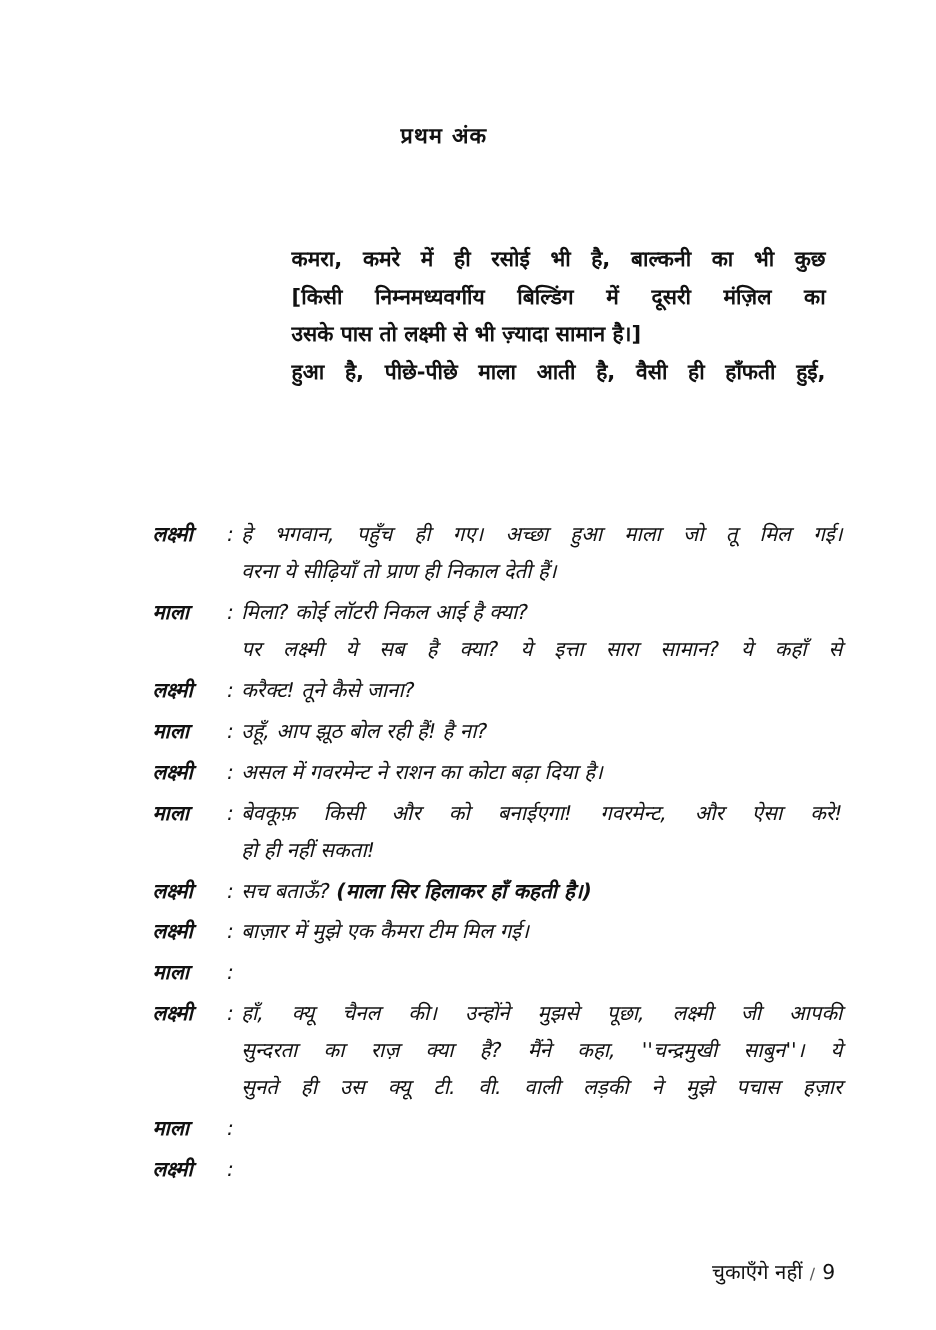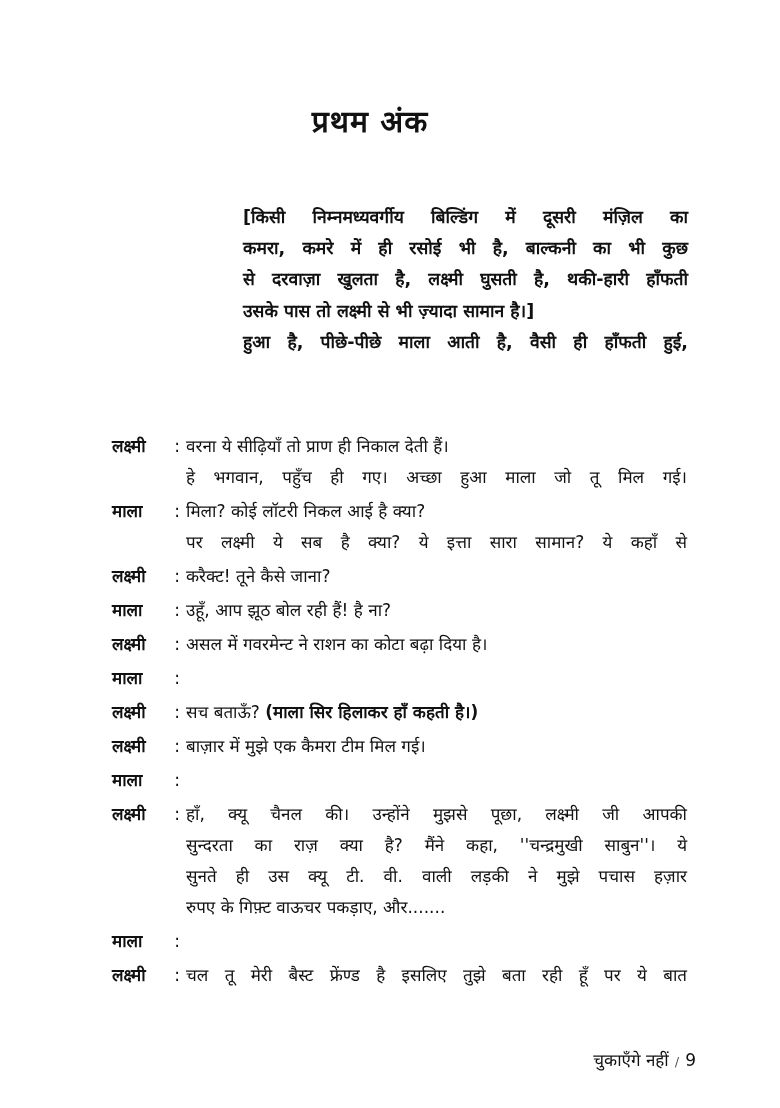--- a/index.html
+++ b/index.html
@@ -3,65 +3,64 @@
 <meta charset="utf-8">
 <style>
   html, body { margin: 0; padding: 0; background: #ffffff; }
   body {
     width: 780px; height: 1108px; position: relative; overflow: hidden;
     font-family: "DejaVu Sans", sans-serif; color: #111111;
   }
   .page { position: absolute; left: 0; top: 0; width: 780px; height: 1108px; background: #ffffff; }
   .title {
     position: absolute; left: 0; top: 100px; width: 740px; text-align: center;
-    font-size: 30px; font-weight: bold; letter-spacing: 1px;
+    font-size: 18px; font-weight: bold; letter-spacing: 1px;
   }
   .stage {
     position: absolute; left: 243px; top: 202px; width: 445px;
     font-size: 17.5px; font-weight: bold; line-height: 31.2px;
     text-align: justify; text-align-last: left;
   }
   .stage .line { display: block; white-space: nowrap; text-align-last: justify; }
   .stage .line.last { text-align-last: left; }
-  .dialogue { position: absolute; left: 112px; top: 431px; width: 575px; }
+  .dialogue { position: absolute; left: 127px; top: 431px; width: 575px; font-style: italic; }
   .entry { display: flex; align-items: flex-start; font-size: 17px; line-height: 31px; margin-bottom: 3px; }
   .speaker { width: 56px; font-weight: bold; white-space: nowrap; flex: 0 0 56px; }
   .colon { width: 18px; flex: 0 0 18px; text-align: center; }
   .speech { flex: 1 1 auto; }
   .speech .ln { display: block; white-space: nowrap; }
   .speech .ln.just { text-align-last: justify; text-align: justify; }
   .direction { font-weight: bold; margin-top: 24px; }
   .footer {
     position: absolute; right: 84px; top: 1048px; font-size: 17px; white-space: nowrap;
   }
   .footer .sep { color: #555555; margin: 0 6px; font-size: 13px; }
 </style>
 </head>
 <body>
 
 <div class="page">
 
   <div class="title">प्रथम अंक</div>
 
   <div class="stage">
+    <span class="line">कमरा, कमरे में ही रसोई भी है, बाल्कनी का भी कुछ</span>
     <span class="line">[किसी निम्नमध्यवर्गीय बिल्डिंग में दूसरी मंज़िल का</span>
-    <span class="line">कमरा, कमरे में ही रसोई भी है, बाल्कनी का भी कुछ</span>
-    <span class="line">से दरवाज़ा खुलता है, लक्ष्मी घुसती है, थकी-हारी हाँफती</span>
     <span class="line last">उसके पास तो लक्ष्मी से भी ज़्यादा सामान है।]</span>
     <span class="line">हुआ है, पीछे-पीछे माला आती है, वैसी ही हाँफती हुई,</span>
   </div>
 
   <div class="dialogue">
 
     <div class="entry">
       <span class="speaker">लक्ष्मी</span>
       <span class="colon">:</span>
       <span class="speech">
+        <span class="ln just">हे भगवान, पहुँच ही गए। अच्छा हुआ माला जो तू मिल गई।</span>
         <span class="ln">वरना ये सीढ़ियाँ तो प्राण ही निकाल देती हैं।</span>
-        <span class="ln just">हे भगवान, पहुँच ही गए। अच्छा हुआ माला जो तू मिल गई।</span>
       </span>
     </div>
 
     <div class="entry">
       <span class="speaker">माला</span>
       <span class="colon">:</span>
       <span class="speech">
         <span class="ln">मिला? कोई लॉटरी निकल आई है क्या?</span>
         <span class="ln just">पर लक्ष्मी ये सब है क्या? ये इत्ता सारा सामान? ये कहाँ से</span>
       </span>
@@ -87,20 +86,24 @@
       <span class="speaker">लक्ष्मी</span>
       <span class="colon">:</span>
       <span class="speech">
         <span class="ln">असल में गवरमेन्ट ने राशन का कोटा बढ़ा दिया है।</span>
       </span>
     </div>
 
     <div class="entry">
       <span class="speaker">माला</span>
       <span class="colon">:</span>
+      <span class="speech">
+        <span class="ln just">बेवकूफ़ किसी और को बनाईएगा! गवरमेन्ट, और ऐसा करे!</span>
+        <span class="ln">हो ही नहीं सकता!</span>
+      </span>
     </div>
 
     <div class="entry">
       <span class="speaker">लक्ष्मी</span>
       <span class="colon">:</span>
       <span class="speech">
         <span class="ln"><span>सच बताऊँ?</span> <span class="direction">(माला सिर हिलाकर हाँ कहती है।)</span></span>
       </span>
     </div>
 
@@ -117,35 +120,31 @@
       <span class="colon">:</span>
     </div>
 
     <div class="entry">
       <span class="speaker">लक्ष्मी</span>
       <span class="colon">:</span>
       <span class="speech">
         <span class="ln just">हाँ, क्यू चैनल की। उन्होंने मुझसे पूछा, लक्ष्मी जी आपकी</span>
         <span class="ln just">सुन्दरता का राज़ क्या है? मैंने कहा, ''चन्द्रमुखी साबुन''। ये</span>
         <span class="ln just">सुनते ही उस क्यू टी. वी. वाली लड़की ने मुझे पचास हज़ार</span>
-        <span class="ln">रुपए के गिफ़्ट वाऊचर पकड़ाए, और.......</span>
       </span>
     </div>
 
     <div class="entry">
       <span class="speaker">माला</span>
       <span class="colon">:</span>
     </div>
 
     <div class="entry">
       <span class="speaker">लक्ष्मी</span>
       <span class="colon">:</span>
-      <span class="speech">
-        <span class="ln just">चल तू मेरी बैस्ट फ्रेंण्ड है इसलिए तुझे बता रही हूँ पर ये बात</span>
-      </span>
     </div>
 
   </div>
 
   <div class="footer">
     <span>चुकाएँगे नहीं</span><span class="sep">/</span><span>9</span>
   </div>
 
 </div>
 

